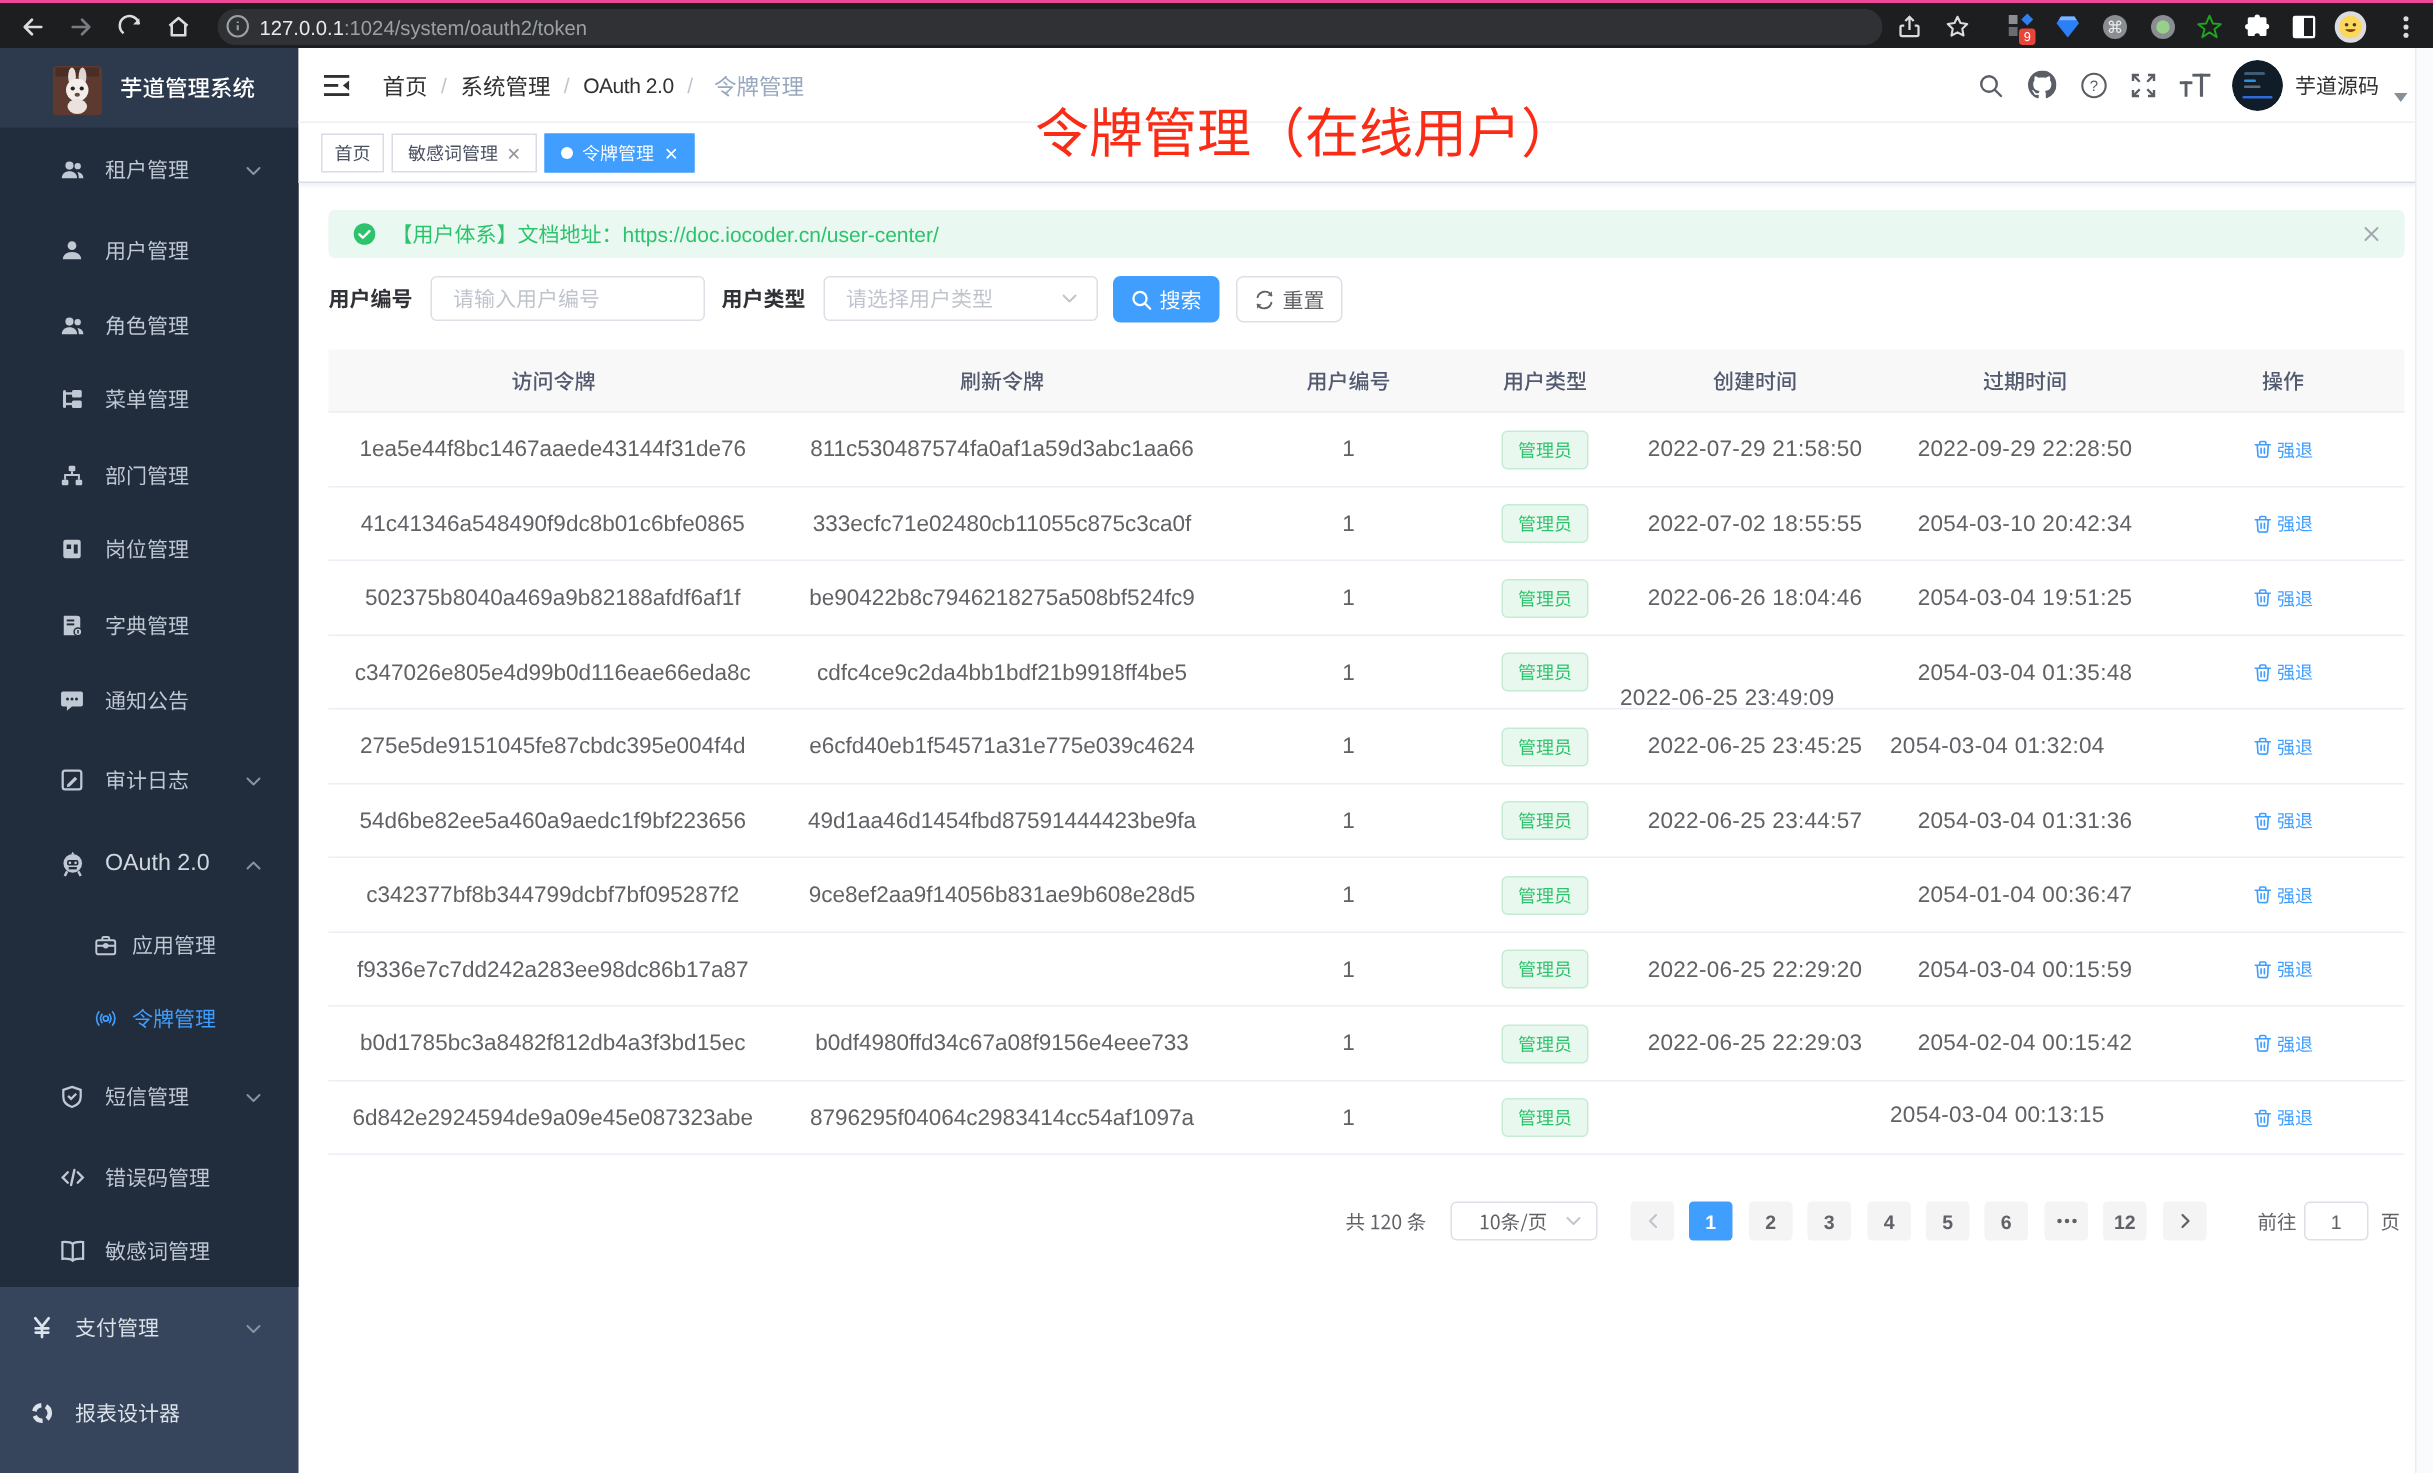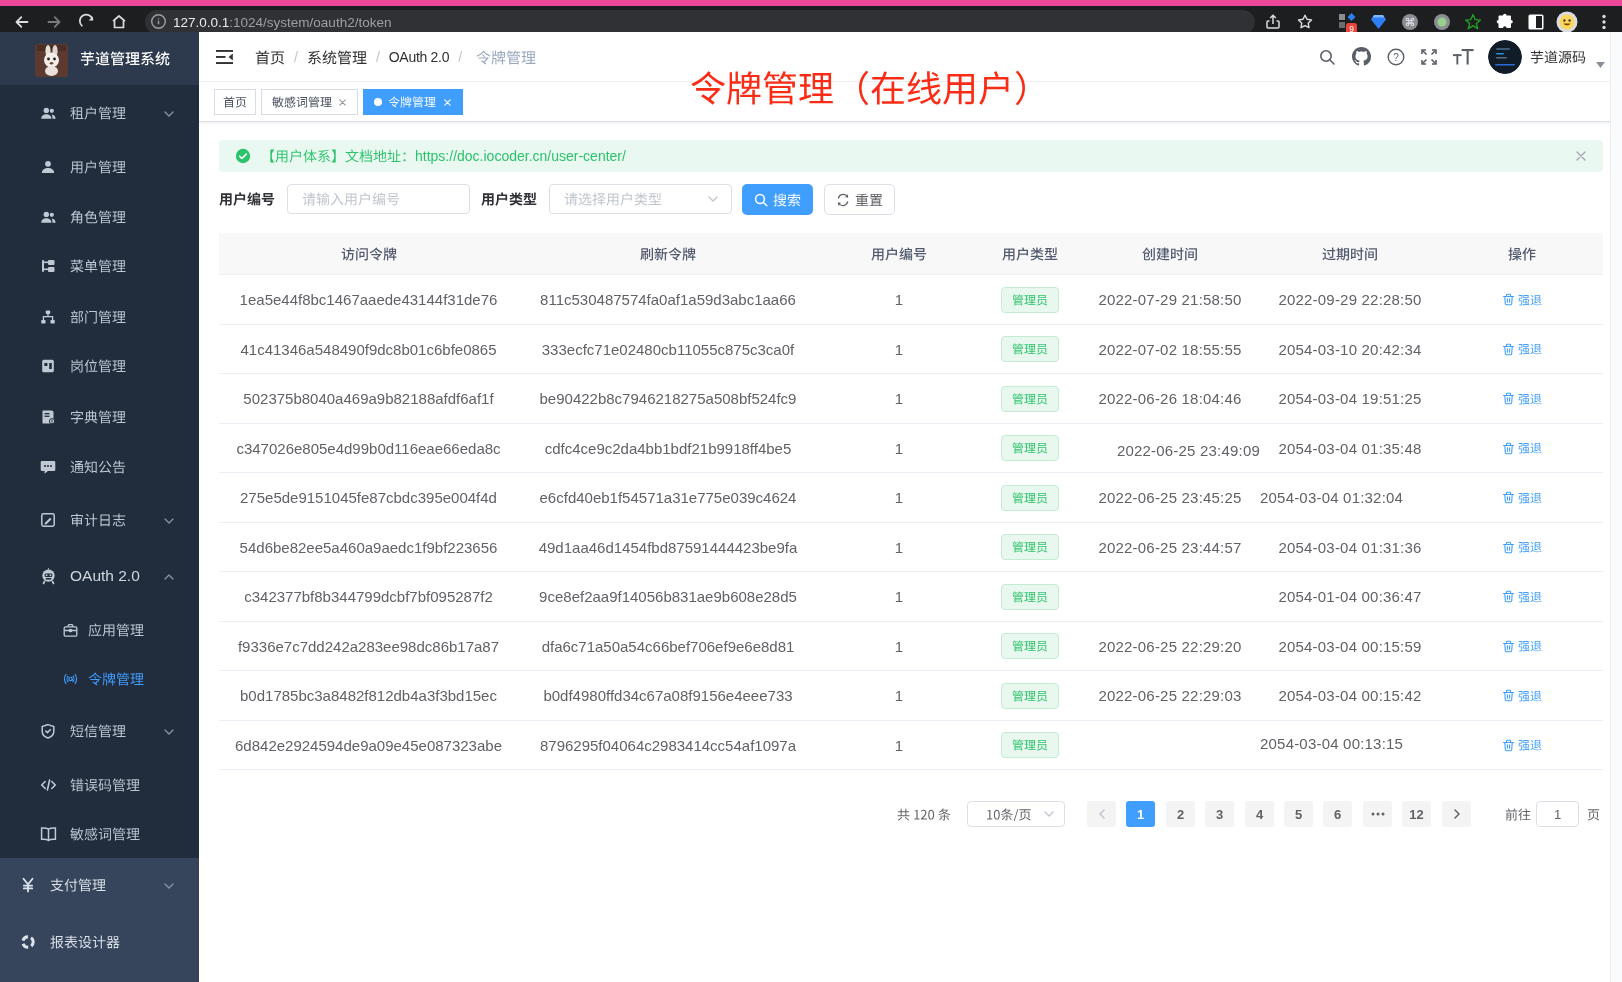--- a/index.html
+++ b/index.html
@@ -1,19 +1,19 @@
 <!DOCTYPE html>
 <html><head><meta charset="utf-8"><style>
 *{margin:0;padding:0;box-sizing:border-box}
 html,body{width:1622px;height:982px;overflow:hidden;font-family:"Liberation Sans",sans-serif;background:#fff;position:relative}
 .abs{position:absolute}
 .flex{display:flex;align-items:center}
 svg{display:block}
 </style></head><body>
-<div class="abs" style="left:0;top:0;width:1622px;height:32px;background:#1d1e20;border-top:6px solid #ec4899">
+<div class="abs" style="left:0;top:0;width:1622px;height:32px;background:#1d1e20;border-top:2px solid #ec4899">
 <div class="abs" style="left:13px;top:7px">
       <svg width="18" height="18" viewBox="0 0 18 18" xmlns="http://www.w3.org/2000/svg">
         <g stroke="#dadce0" stroke-width="1.8" fill="none" stroke-linecap="round" stroke-linejoin="round">
           <path d="M14.5 9H3.8M8.3 4.2L3.5 9l4.8 4.8"></path>
         </g>
       </svg>
     </div>
     <div class="abs" style="left:45px;top:7px">
       <svg width="18" height="18" viewBox="0 0 18 18" xmlns="http://www.w3.org/2000/svg">
         <g stroke="#787b80" stroke-width="1.8" fill="none" stroke-linecap="round" stroke-linejoin="round">
@@ -899,21 +899,21 @@
     </div>
     <div class="abs flex" style="left:761px;top:190.5px;width:100px;height:49.5px;justify-content:center">
       <span class="flex" style="display:inline-flex;height:26px;padding:0 10px;background:#e8f8ee;border:1px solid #c3ecd3;border-radius:4px;justify-content:center">
         <svg width="36.0" height="12" viewBox="0 -880 3000 1000" fill="#2dc26b" xmlns="http://www.w3.org/2000/svg">
           <use href="#q8" x="0"></use>
           <use href="#q9" x="1000"></use>
           <use href="#q84" x="2000"></use>
         </svg>
       </span>
     </div>
-    <div class="abs flex" style="left:861px;top:193px;width:180px;height:49.5px;justify-content:flex-end">
+    <div class="abs flex" style="left:861px;top:208px;width:180px;height:49.5px;justify-content:flex-start">
       <span style="letter-spacing:.2px">2022-06-25 23:49:09</span>
     </div>
     <div class="abs flex" style="left:1041px;top:190.5px;width:180px;height:49.5px;justify-content:center">
       <span style="letter-spacing:.2px">2054-03-04 01:35:48</span>
     </div>
     <div class="abs flex" style="left:1221px;top:190.5px;width:163px;height:49.5px;justify-content:center">
       <svg width="13" height="13" viewBox="0 0 13 13" xmlns="http://www.w3.org/2000/svg">
         <path d="M1.5 3.5h10M4.5 3.5V2a.7.7 0 01.7-.7h2.6a.7.7 0 01.7.7v1.5M2.8 3.5l.5 7.3a1 1 0 001 .9h4.4a1 1 0 001-.9l.5-7.3M5.4 5.8v3.4M7.6 5.8v3.4" stroke="#409eff" stroke-width="1.1" fill="none" stroke-linecap="round"></path>
       </svg>
       <span style="margin-left:3px">
@@ -1025,23 +1025,20 @@
         <svg width="24.0" height="12" viewBox="0 -880 2000 1000" fill="#409eff" xmlns="http://www.w3.org/2000/svg">
           <use href="#q105" x="0"></use>
           <use href="#q106" x="1000"></use>
         </svg>
       </span>
     </div>
     <div class="abs" style="left:0;top:388.5px;width:1384px;height:49.5px;border-bottom:1px solid #ebeef5"></div>
     <div class="abs flex" style="left:0px;top:388.5px;width:299px;height:49.5px;justify-content:center">
       <span>f9336e7c7dd242a283ee98dc86b17a87</span>
     </div>
-    <div class="abs flex" style="left:299px;top:388.5px;width:300px;height:49.5px;justify-content:center">
-      <span>dfa6c71a50a54c66bef706ef9e6e8d81</span>
-    </div>
     <div class="abs flex" style="left:599px;top:388.5px;width:162px;height:49.5px;justify-content:center">
       <span>1</span>
     </div>
     <div class="abs flex" style="left:761px;top:388.5px;width:100px;height:49.5px;justify-content:center">
       <span class="flex" style="display:inline-flex;height:26px;padding:0 10px;background:#e8f8ee;border:1px solid #c3ecd3;border-radius:4px;justify-content:center">
         <svg width="36.0" height="12" viewBox="0 -880 3000 1000" fill="#2dc26b" xmlns="http://www.w3.org/2000/svg">
           <use href="#q8" x="0"></use>
           <use href="#q9" x="1000"></use>
           <use href="#q84" x="2000"></use>
         </svg>
@@ -1080,21 +1077,21 @@
           <use href="#q8" x="0"></use>
           <use href="#q9" x="1000"></use>
           <use href="#q84" x="2000"></use>
         </svg>
       </span>
     </div>
     <div class="abs flex" style="left:861px;top:438.0px;width:180px;height:49.5px;justify-content:center">
       <span style="letter-spacing:.2px">2022-06-25 22:29:03</span>
     </div>
     <div class="abs flex" style="left:1041px;top:438.0px;width:180px;height:49.5px;justify-content:center">
-      <span style="letter-spacing:.2px">2054-03-04 00:15:42</span>
+      <span style="letter-spacing:.2px">2054-02-04 00:15:42</span>
     </div>
     <div class="abs flex" style="left:1221px;top:438.0px;width:163px;height:49.5px;justify-content:center">
       <svg width="13" height="13" viewBox="0 0 13 13" xmlns="http://www.w3.org/2000/svg">
         <path d="M1.5 3.5h10M4.5 3.5V2a.7.7 0 01.7-.7h2.6a.7.7 0 01.7.7v1.5M2.8 3.5l.5 7.3a1 1 0 001 .9h4.4a1 1 0 001-.9l.5-7.3M5.4 5.8v3.4M7.6 5.8v3.4" stroke="#409eff" stroke-width="1.1" fill="none" stroke-linecap="round"></path>
       </svg>
       <span style="margin-left:3px">
         <svg width="24.0" height="12" viewBox="0 -880 2000 1000" fill="#409eff" xmlns="http://www.w3.org/2000/svg">
           <use href="#q105" x="0"></use>
           <use href="#q106" x="1000"></use>
         </svg>

